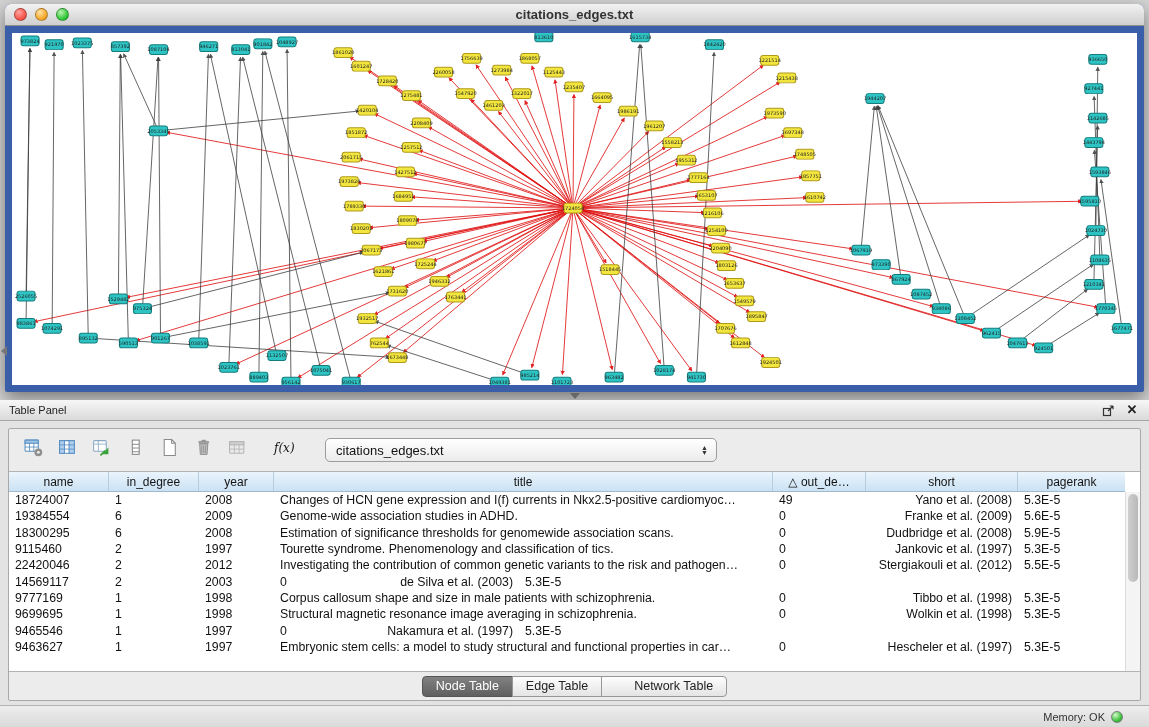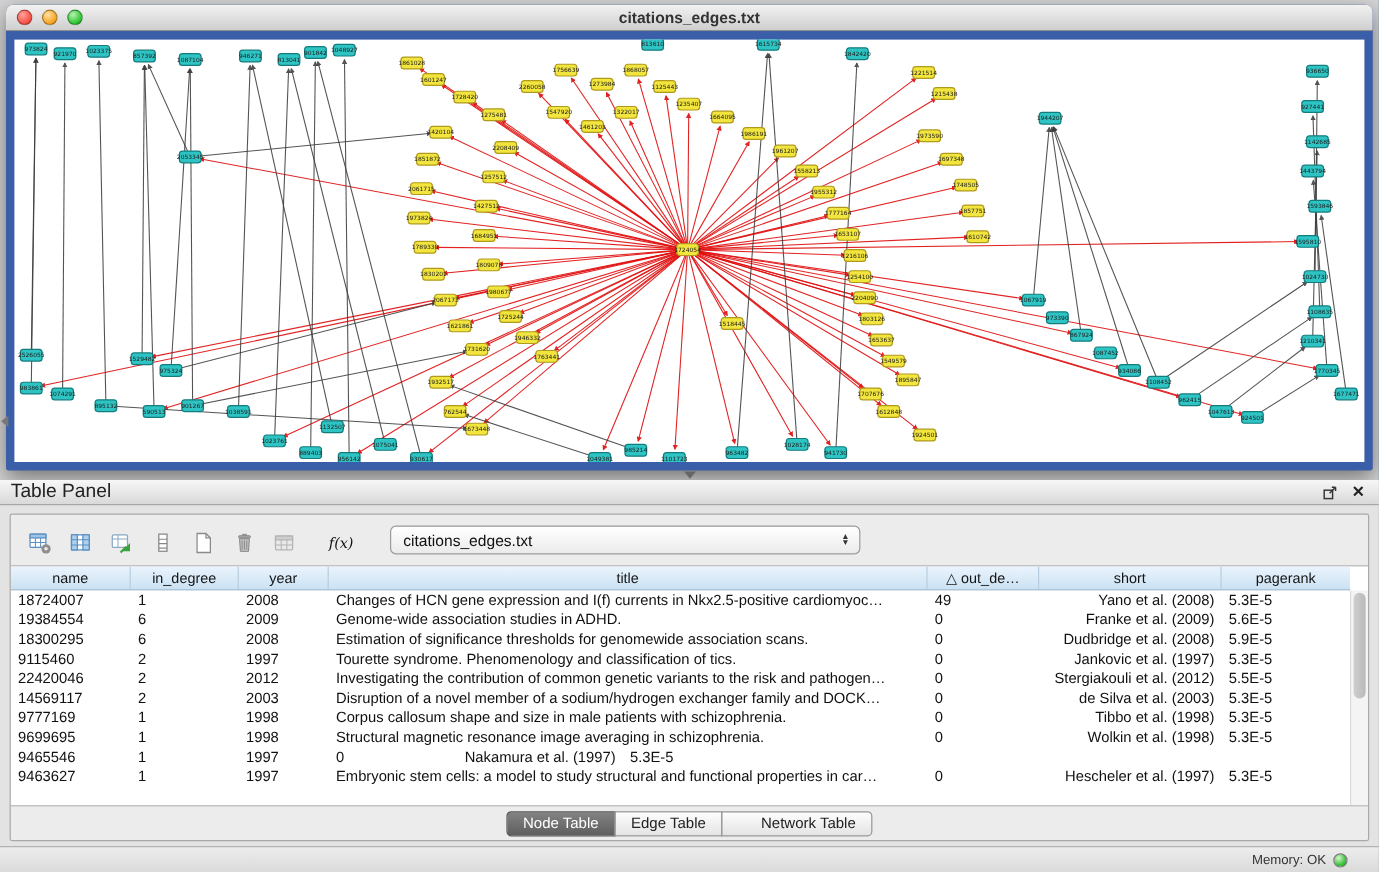--- a/index.html
+++ b/index.html
@@ -32,32 +32,32 @@
   .h-divider { position:absolute; top:392px; left:0; width:1149px; height:8px; }
   .divider-arrow { position:absolute; left:570px; top:1px; width:0; height:0;
     border-left:5px solid transparent; border-right:5px solid transparent; border-top:6px solid #666; }
   .left-collapse { position:absolute; left:1px; top:346px; width:0; height:0;
     border-top:5px solid transparent; border-bottom:5px solid transparent; border-right:6px solid #777; }
 
   
   .table-panel { position:absolute; top:400px; left:0; width:1149px; height:305px; background:#e3e3e3; }
   .panel-header { height:21px; background:linear-gradient(#f7f7f7,#d9d9d9);
     border-bottom:1px solid #a6a6a6; display:flex; align-items:center; padding:0 9px; }
-  .panel-title { font-size:16px; color:#222; }
+  .panel-title { font-size:11px; color:#222; }
   .ph-spacer { flex:1; }
   .ph-icon { width:16px; height:16px; display:flex; align-items:center; justify-content:center;
     margin-left:8px; cursor:default; }
   .ph-x { font-size:13px; font-weight:bold; color:#222; line-height:14px; }
 
   .panel-inner { position:absolute; top:28px; left:8px; right:8px; bottom:4px;
     background:#ececec; border:1px solid #a9a9a9; border-radius:2px;
     display:flex; flex-direction:column; overflow:hidden; }
 
   .toolbar { height:42px; flex:none; display:flex; align-items:center; padding:0 12px; }
-  .tbicon { width:24px; height:24px; margin-right:10px; display:flex; align-items:flex-end; justify-content:center; }
+  .tbicon { width:24px; height:24px; margin-right:10px; display:flex; align-items:flex-start; justify-content:center; }
   .tbicon svg { display:block; }
   .dropdown { margin-left:18px; width:392px; height:24px;
     background:linear-gradient(#ffffff,#ebebeb); border:1px solid #9c9c9c; border-radius:5px;
     display:flex; align-items:center; padding:0 5px 0 10px; }
   .dd-label { flex:1; font-size:13px; color:#111; white-space:nowrap; overflow:hidden; }
   .dd-arrows { display:flex; flex-direction:column; align-items:center; justify-content:center;
     width:13px; color:#333; }
   .dd-arrows span { font-size:7px; line-height:5px; }
 
   .tablewrap { flex:1; background:#fff; border-top:1px solid #b2b2b2; border-bottom:1px solid #b2b2b2;
@@ -846,21 +846,20 @@
             <div class="tcell c2">2012</div>
             <div class="tcell c3">Investigating the contribution of common genetic variants to the risk and pathogen…</div>
             <div class="tcell c4">0</div>
             <div class="tcell c5">Stergiakouli et al. (2012)</div>
             <div class="tcell c6">5.5E-5</div>
           </div>
           <div class="trow">
             <div class="tcell c0">14569117</div>
             <div class="tcell c1">2</div>
             <div class="tcell c2">2003</div>
-            <div class="tcell c3">Disruption of a novel member of a sodium/hydrogen exchanger family and DOCK…</div>
             <div class="tcell c4">0</div>
             <div class="tcell c5">de Silva et al. (2003)</div>
             <div class="tcell c6">5.3E-5</div>
           </div>
           <div class="trow">
             <div class="tcell c0">9777169</div>
             <div class="tcell c1">1</div>
             <div class="tcell c2">1998</div>
             <div class="tcell c3">Corpus callosum shape and size in male patients with schizophrenia.</div>
             <div class="tcell c4">0</div>

